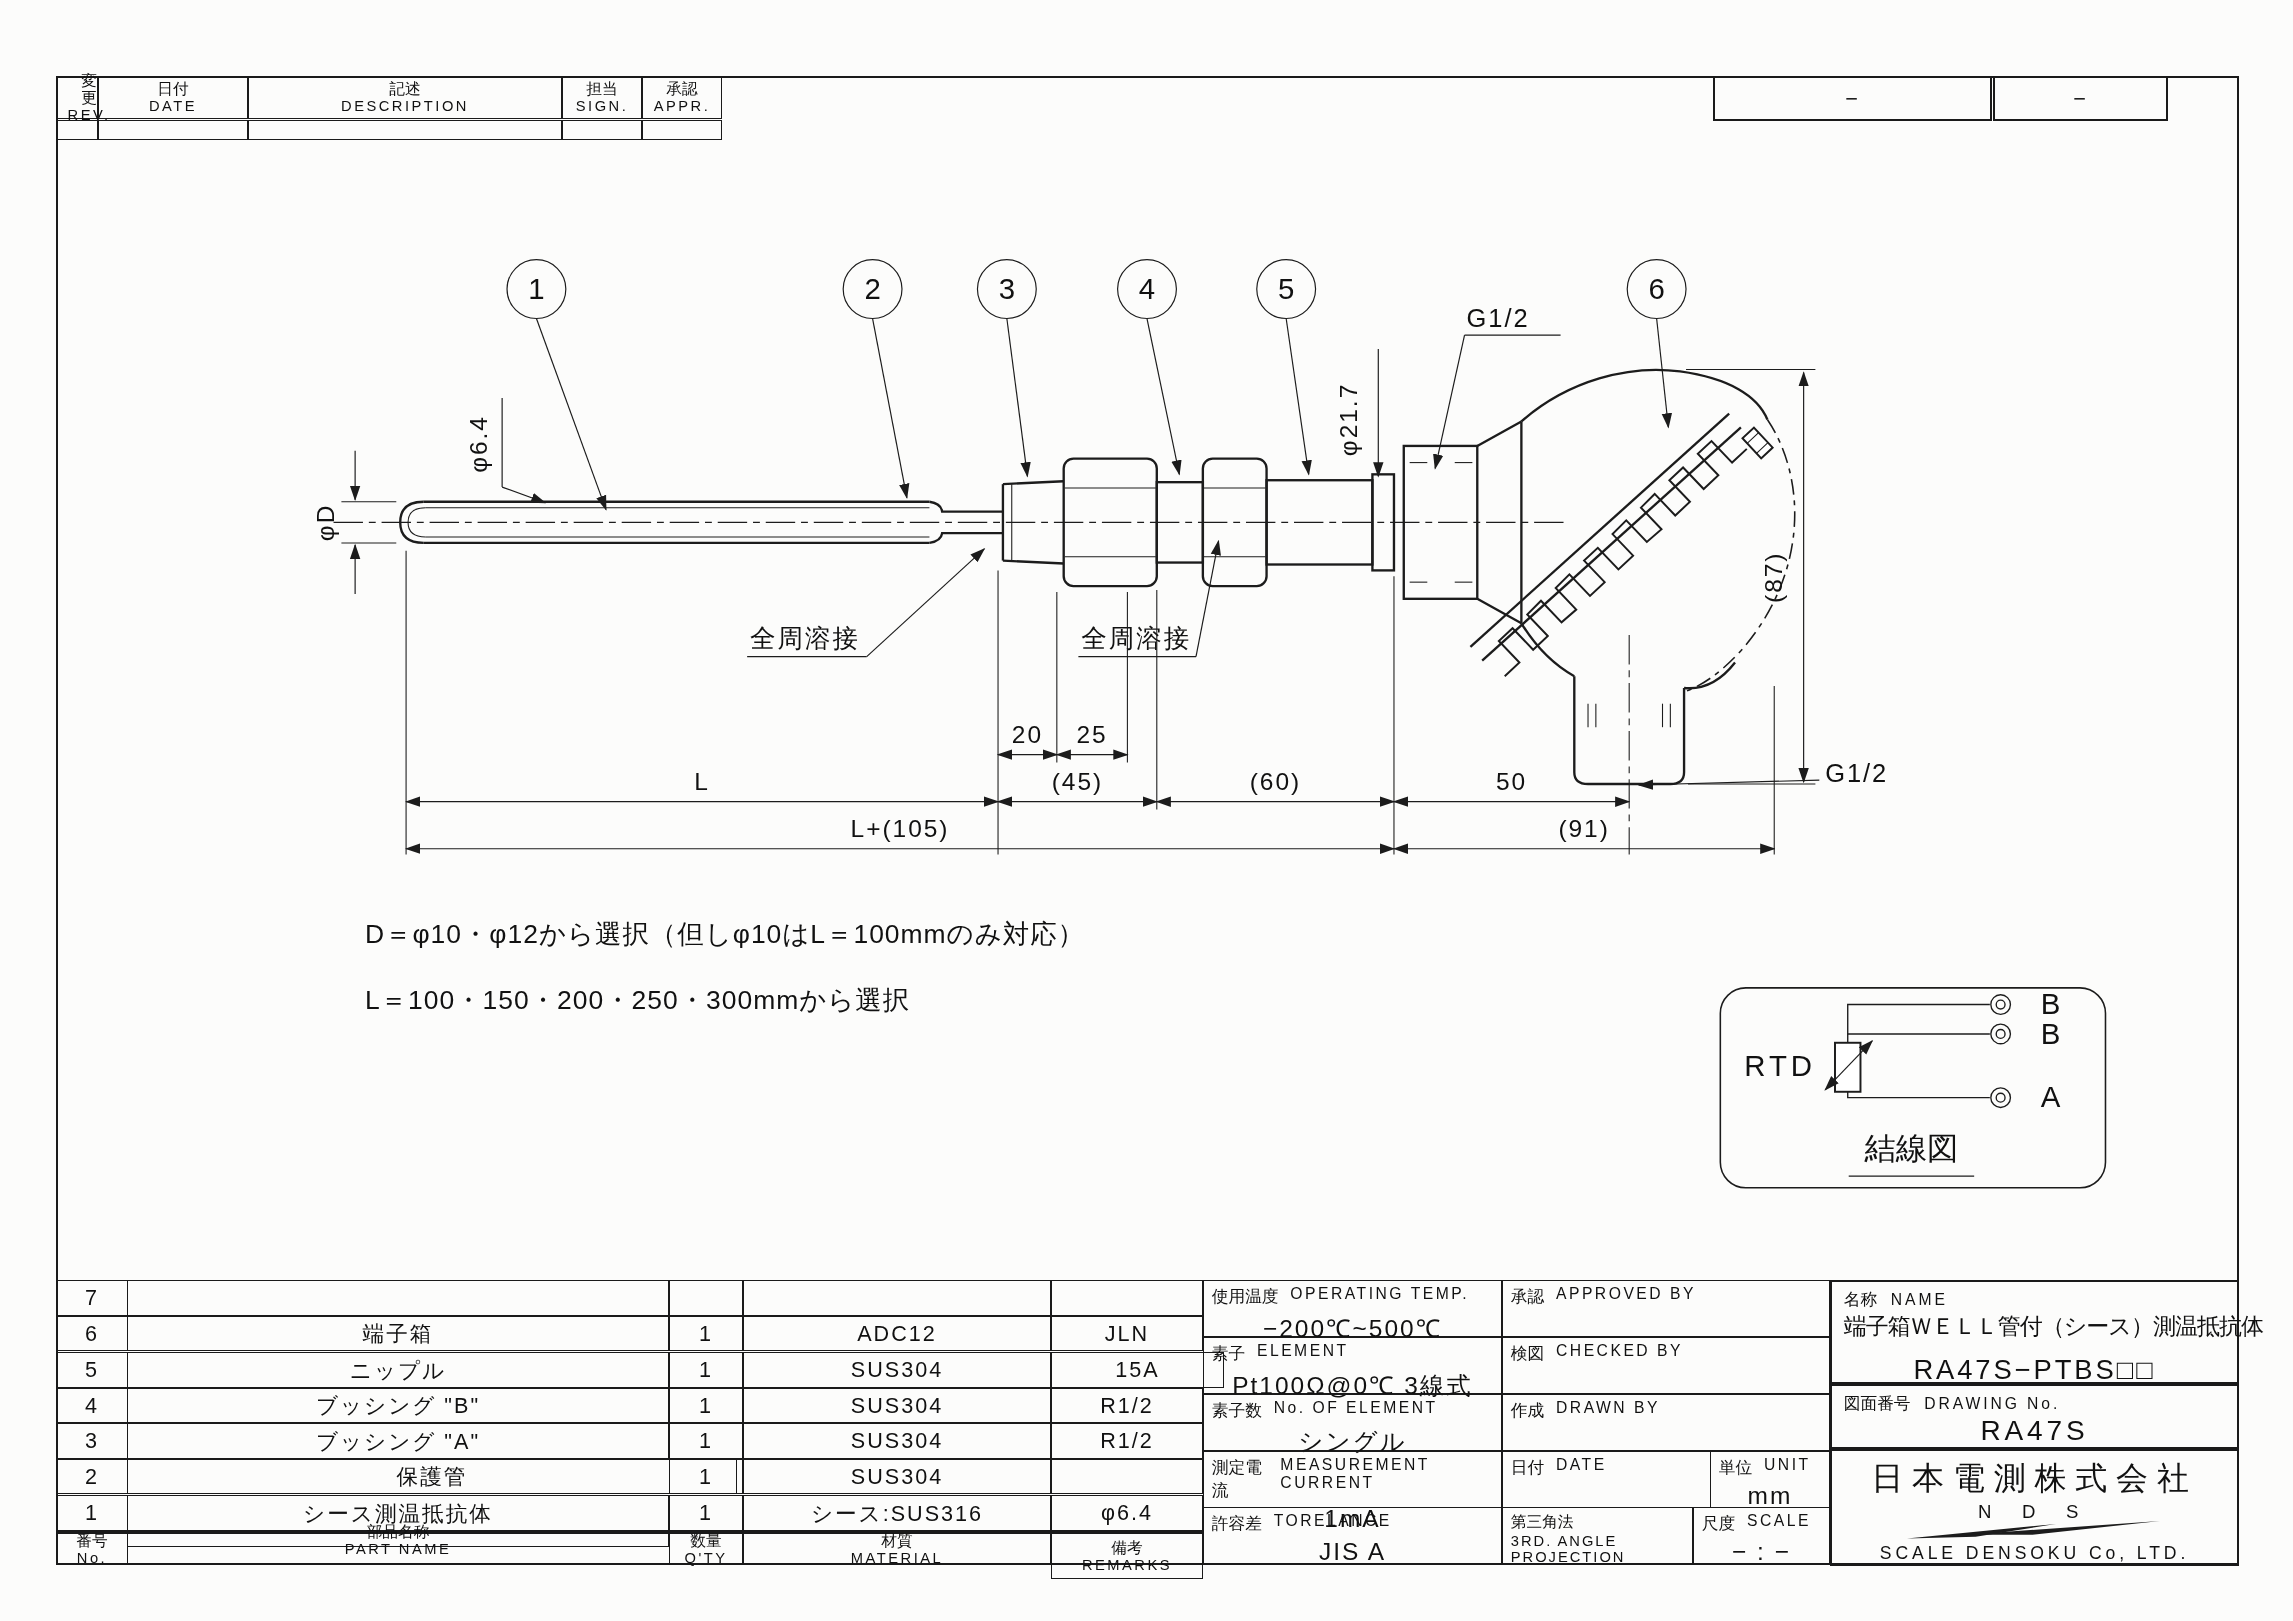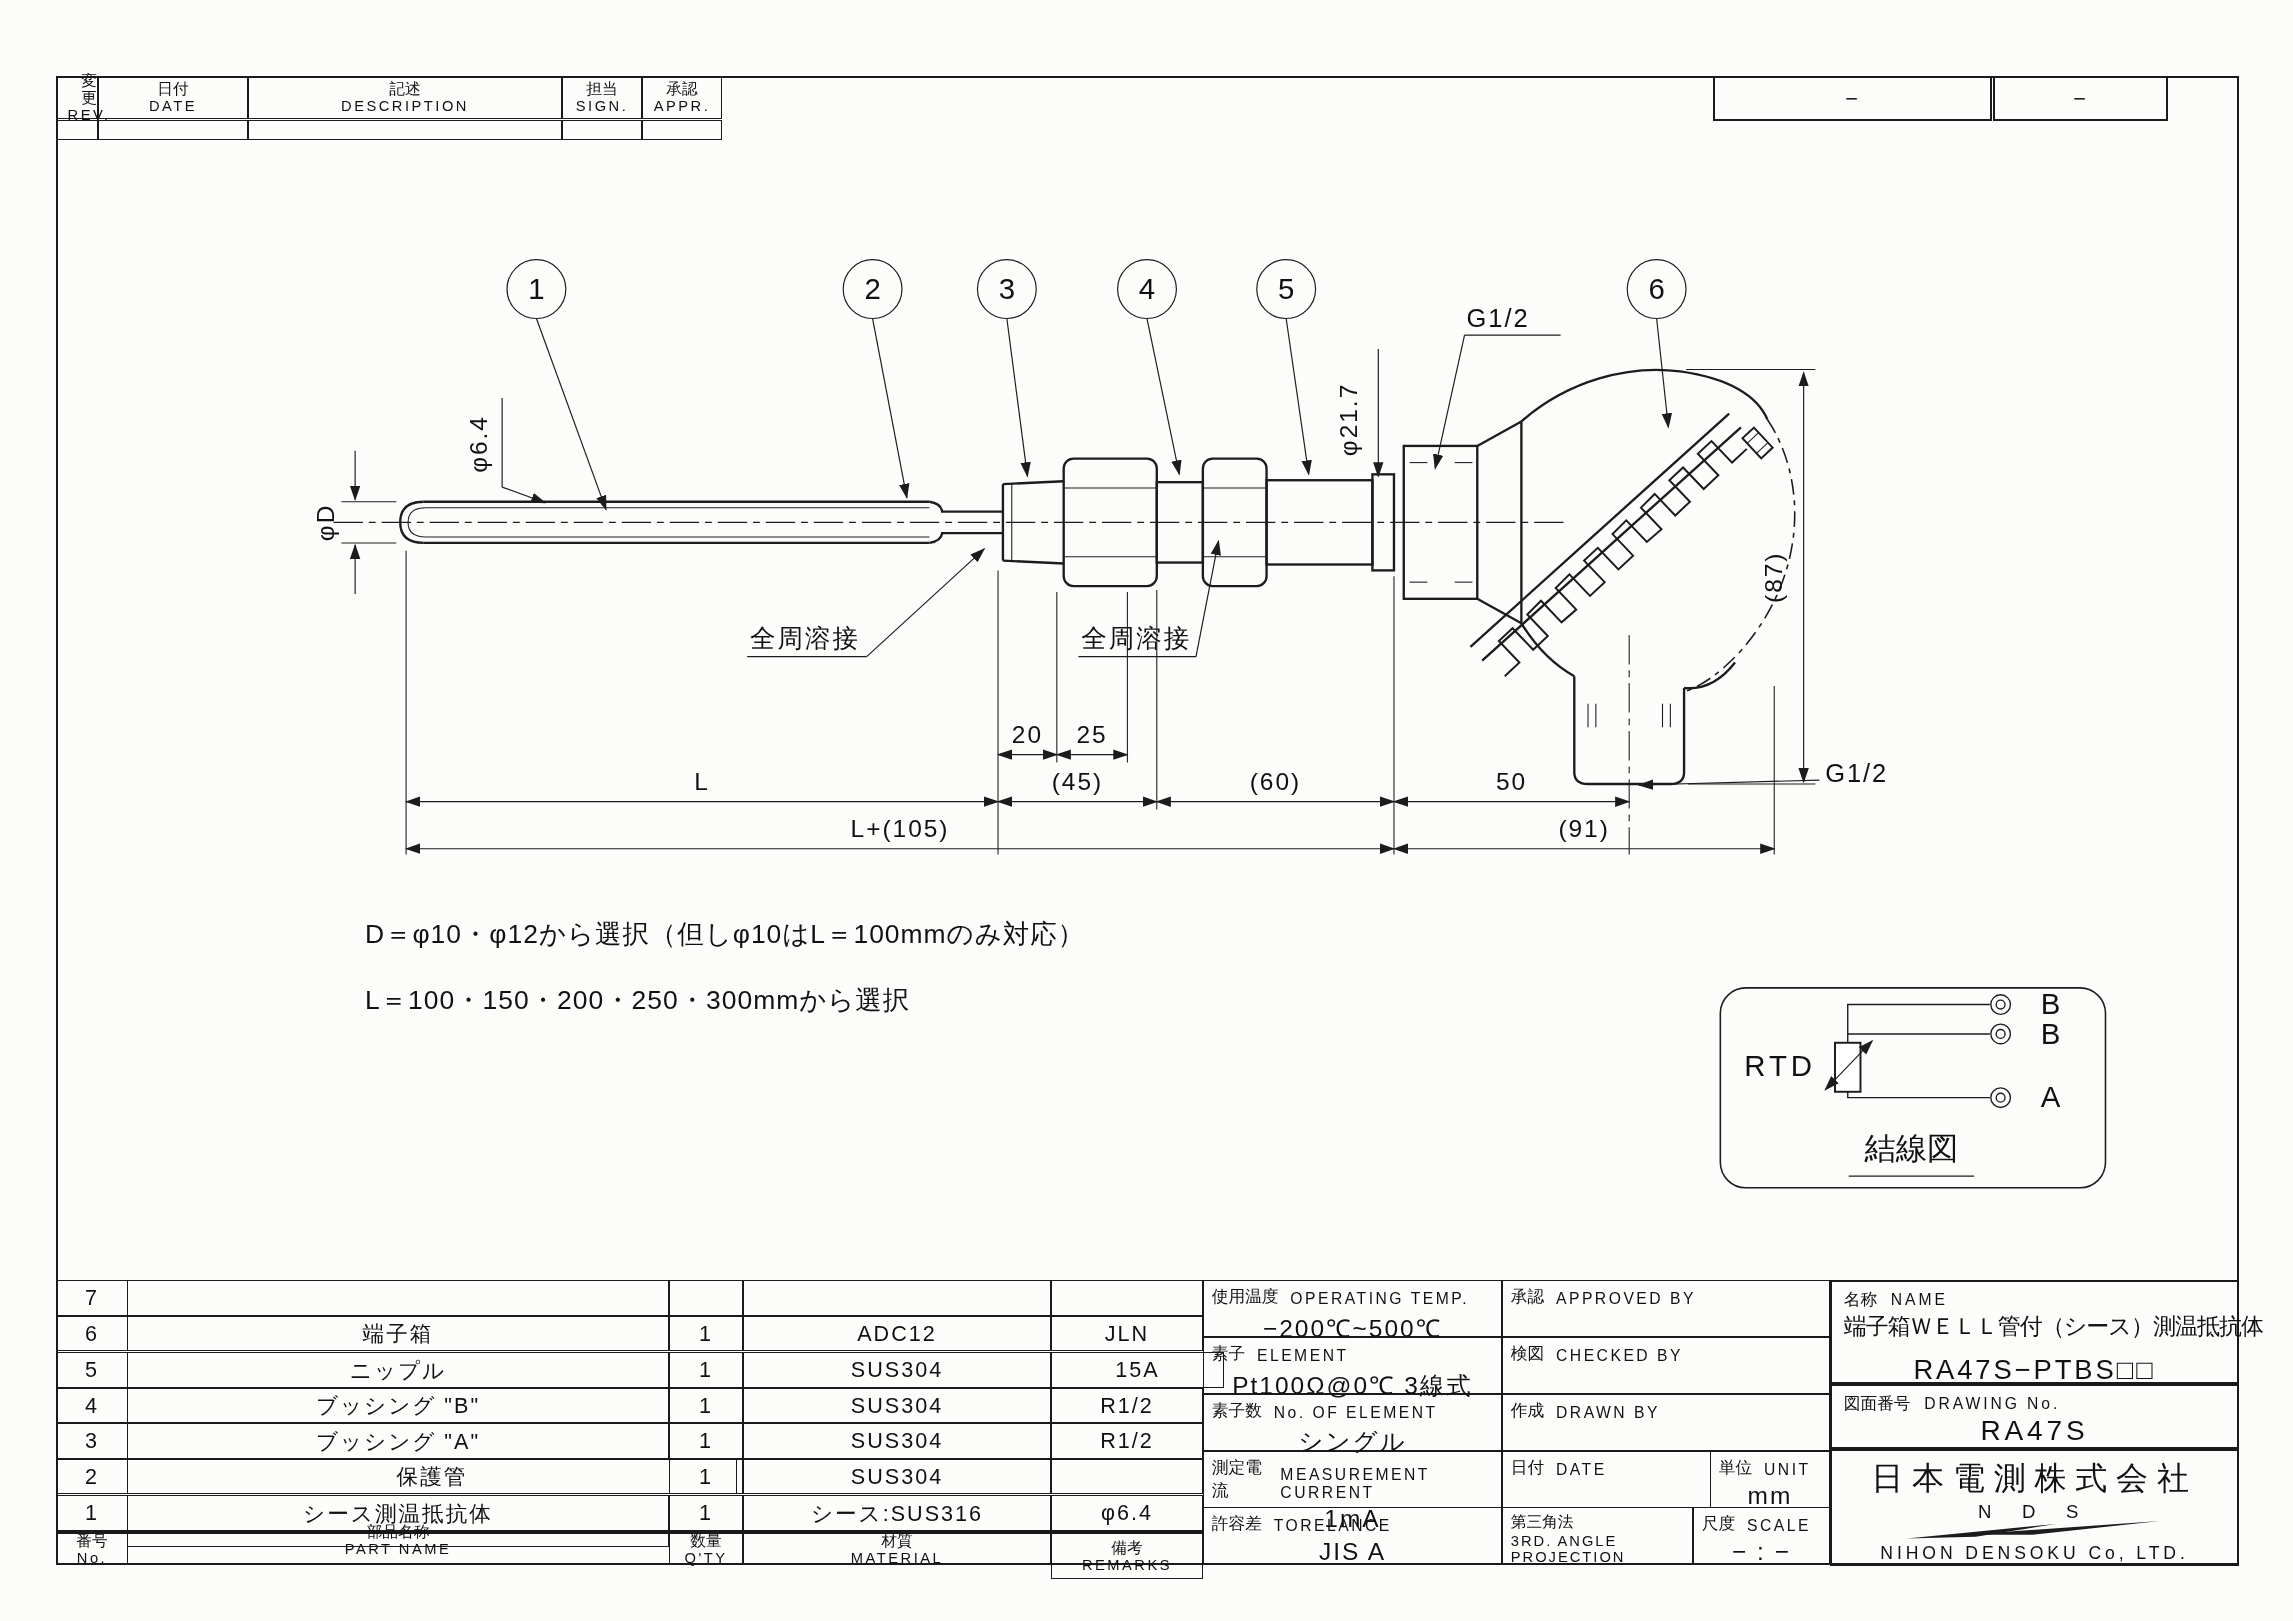--- a/index.html
+++ b/index.html
@@ -4,21 +4,21 @@
 <style>
   html,body{margin:0;padding:0;background:#e8e8e6;}
   .page{position:relative;width:2294px;height:1621px;background:#fcfcfb;font-family:"Liberation Sans",sans-serif;color:#111;overflow:hidden;}
   .frame{position:absolute;left:56px;top:76px;width:2183px;height:1489px;border:2.5px solid #1a1a1a;box-sizing:border-box;}
   .c{position:absolute;box-sizing:border-box;border:1.6px solid #1a1a1a;display:flex;align-items:center;justify-content:center;color:#111;background:transparent;}
   .hdr2{flex-direction:column;line-height:1.12;text-align:center;}
   .hdr2 .jp{font-size:15.7px;}
   .hdr2 .en{font-size:14.7px;letter-spacing:2.5px;}
   .v22{font-size:21.6px;letter-spacing:2px;}
   .spec{display:block;padding:3.9px 7.8px;}
-  .spec .slbl{display:flex;gap:11.8px;align-items:flex-end;}
+  .spec .slbl{display:flex;gap:11.8px;align-items:flex-start;}
   .spec .jp{font-size:16.7px;}
   .spec .en{font-size:15.7px;letter-spacing:2.5px;}
   .spec .val{font-size:24.5px;text-align:center;letter-spacing:2px;margin-top:2.9px;}
   .tblk{display:block;padding:5.9px 11.8px;}
   .tblk .slbl{display:flex;gap:13.7px;align-items:baseline;}
   .tblk .jp{font-size:16.7px;}
   .tblk .en{font-size:15.7px;letter-spacing:2.9px;}
   .thick-top{border-top:3.4px solid #1a1a1a;}
   svg text{fill:#111;font-family:"Liberation Sans",sans-serif;}
   .o{fill:none;stroke:#1c1c1c;stroke-width:2.4;}
@@ -497,17 +497,17 @@
     </div>
     <div class="c tblk" style="left:1830px;top:1449px;width:409px;height:117px;border-width:2.2px;text-align:center;">
       <div style="font-size:32px;letter-spacing:8.8px;margin-top:0;">日本電測株式会社</div>
       <div style="position:relative;">
         <div style="font-size:18.6px;letter-spacing:12.7px;">N D S</div>
         <svg width="255" height="21.6" viewBox="0 0 260 22" style="display:block;margin:-3.9px auto 0;">
           <polygon points="0,20 152,5 70,18" fill="#1c1c1c"></polygon>
           <polygon points="58,16 258,2 128,16" fill="#1c1c1c"></polygon>
         </svg>
       </div>
-      <div style="font-size:17.6px;letter-spacing:3.9px;margin-top:2px;">NIHON DENSOKU Co, LTD.</div>
+      <div style="font-size:17.6px;letter-spacing:3.9px;margin-top:2px;">SCALE DENSOKU Co, LTD.</div>
     </div>
   </div>
 </div>
 
 
 </body></html>

